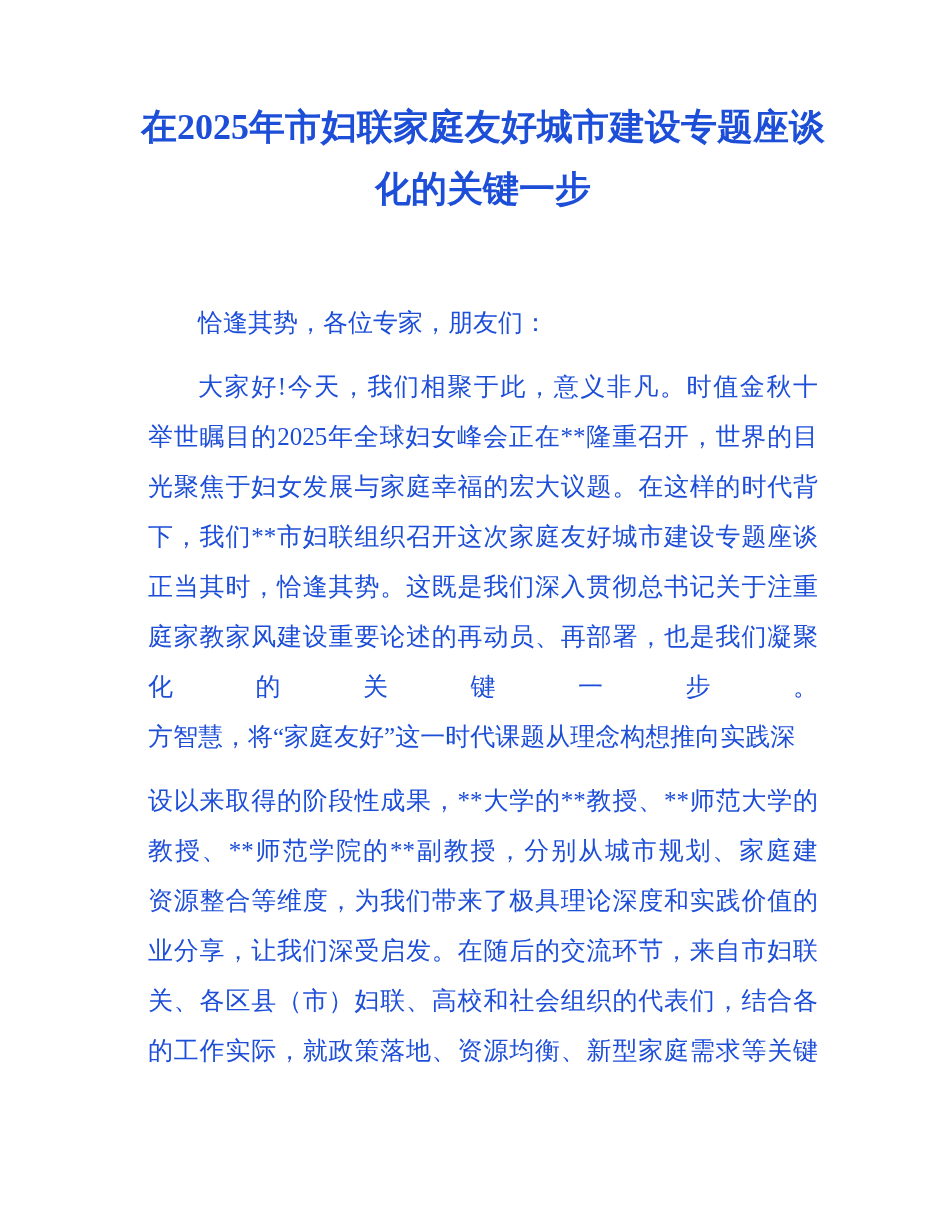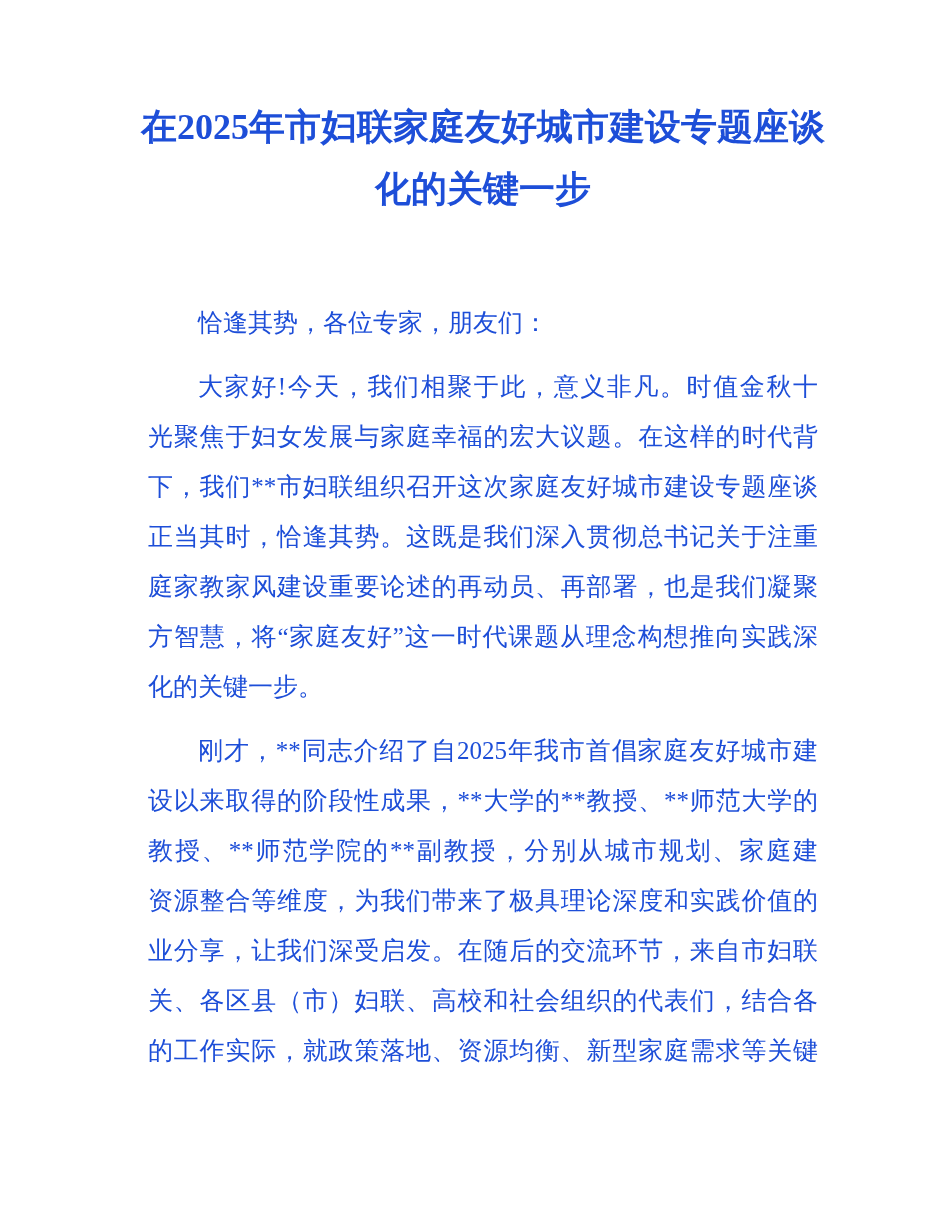--- a/index.html
+++ b/index.html
@@ -64,29 +64,29 @@
   <h1 class="doc-title" id="docTitle">
       <span class="title-line">在2025年市妇联家庭友好城市建设专题座谈</span>
       <span class="title-line">化的关键一步</span>
     </h1>
   <div class="doc-body" id="docBody">
       <p class="para">
         <span class="line first">恰逢其势，各位专家，朋友们：</span>
       </p>
       <p class="para">
         <span class="line first">大家好!今天，我们相聚于此，意义非凡。时值金秋十月，</span>
+        <span class="line">举世瞩目的2025年全球妇女峰会正在**隆重召开，世界的目</span>
         <span class="line">光聚焦于妇女发展与家庭幸福的宏大议题。在这样的时代背景</span>
         <span class="line">下，我们**市妇联组织召开这次家庭友好城市建设专题座谈会，</span>
         <span class="line">正当其时，恰逢其势。这既是我们深入贯彻总书记关于注重家</span>
         <span class="line">庭家教家风建设重要论述的再动员、再部署，也是我们凝聚各</span>
+        <span class="line">化的关键一步。</span>
         <span class="line">方智慧，将“家庭友好”这一时代课题从理念构想推向实践深</span>
-        <span class="line">化的关键一步。</span>
       </p>
       <p class="para continued">
-        <span class="line first">刚才，**同志介绍了自2025年我市首倡家庭友好城市建</span>
         <span class="line">设以来取得的阶段性成果，**大学的**教授、**师范大学的**</span>
         <span class="line">教授、**师范学院的**副教授，分别从城市规划、家庭建设、</span>
         <span class="line">资源整合等维度，为我们带来了极具理论深度和实践价值的专</span>
         <span class="line">业分享，让我们深受启发。在随后的交流环节，来自市妇联机</span>
         <span class="line">关、各区县（市）妇联、高校和社会组织的代表们，结合各自</span>
         <span class="line">的工作实际，就政策落地、资源均衡、新型家庭需求等关键问</span>
       </p>
     </div>
 </div>
 

